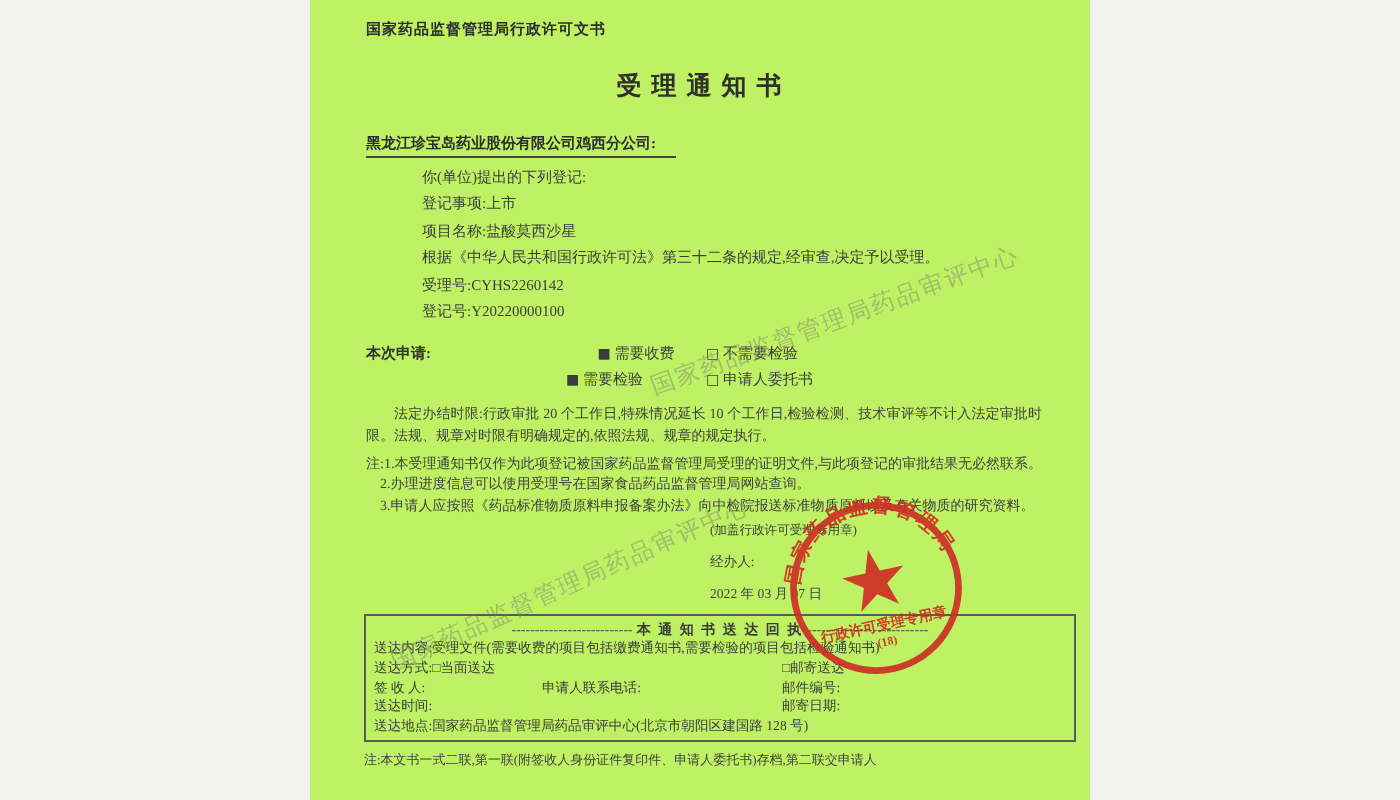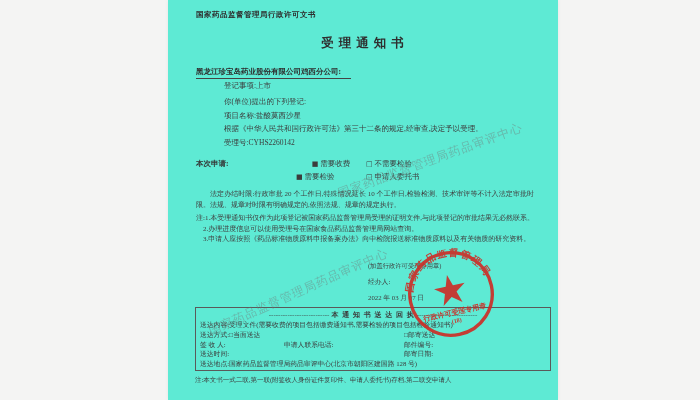--- a/index.html
+++ b/index.html
@@ -4,22 +4,22 @@
 <style>
   html,body{margin:0;padding:0;}
   body{
     width:700px;height:400px;
     background:#f4f4f3;
     font-family:"Liberation Serif","DejaVu Serif",serif;
     overflow:hidden;
   }
   .canvas{position:relative;width:700px;height:400px;overflow:hidden;}
   .page{
-    position:absolute;left:168px;top:0;width:390px;height:400px;
-    background:#5eead4;color:#3c3c3c;overflow:hidden;
+    position:absolute;left:155px;top:0;width:390px;height:400px;
+    background:#bef264;color:#3c3c3c;overflow:hidden;
     box-shadow:0 0 4px rgba(0,0,0,0.06);
   }
   .content{position:relative;z-index:2;padding:10px 24px 0 28px;}
   .doc-class{font-size:7.5px;font-weight:bold;color:#2e2e2e;letter-spacing:0.5px;}
   .title{margin-top:15px;text-align:center;font-size:12.5px;font-weight:bold;letter-spacing:5px;color:#2f2f2f;}
   .recipient{margin-top:15px;font-size:7.5px;font-weight:bold;color:#2e2e2e;}
   .recipient span{display:inline-block;border-bottom:0.8px solid #444;padding:0 10px 1px 0;}
   .bodyline{margin-left:28px;font-size:7.5px;line-height:13.4px;white-space:nowrap;}
   .bodyline .lbl{color:#3c3c3c;}
   .app-block{margin-top:9px;display:grid;grid-template-columns:100px 70px auto;grid-row-gap:1px;font-size:7.5px;line-height:11px;}
@@ -67,30 +67,33 @@
   <div class="page">
 
     <div class="content">
       <div class="doc-class">国家药品监督管理局行政许可文书</div>
       <div class="title">受理通知书</div>
 
       <div class="recipient">
         <span>黑龙江珍宝岛药业股份有限公司鸡西分公司:</span>
       </div>
 
+      <div class="bodyline" style="margin-top:3px;">你(单位)提出的下列登记:</div>
       <div class="bodyline">
         <span class="lbl">登记事项:</span><span>上市</span>
       </div>
-      <div class="bodyline" style="margin-top:3px;">你(单位)提出的下列登记:</div>
       <div class="bodyline">
         <span class="lbl">项目名称:</span><span>盐酸莫西沙星</span>
       </div>
       <div class="bodyline">根据《中华人民共和国行政许可法》第三十二条的规定,经审查,决定予以受理。</div>
       <div class="bodyline">
         <span class="lbl">受理号:</span><span>CYHS2260142</span>
+      </div>
+      <div class="bodyline">
+        <span class="lbl">登记号:</span><span>Y20220000100</span>
       </div>
 
       <div class="app-block">
         <div class="app-label">本次申请:</div>
         <div class="opt" style="grid-row:1;grid-column:2;text-align:center;">
           <span class="glyph">■</span>
           <span>需要收费</span>
         </div>
         <div class="opt" style="grid-row:1;grid-column:3;">
           <span class="glyph">□</span>

